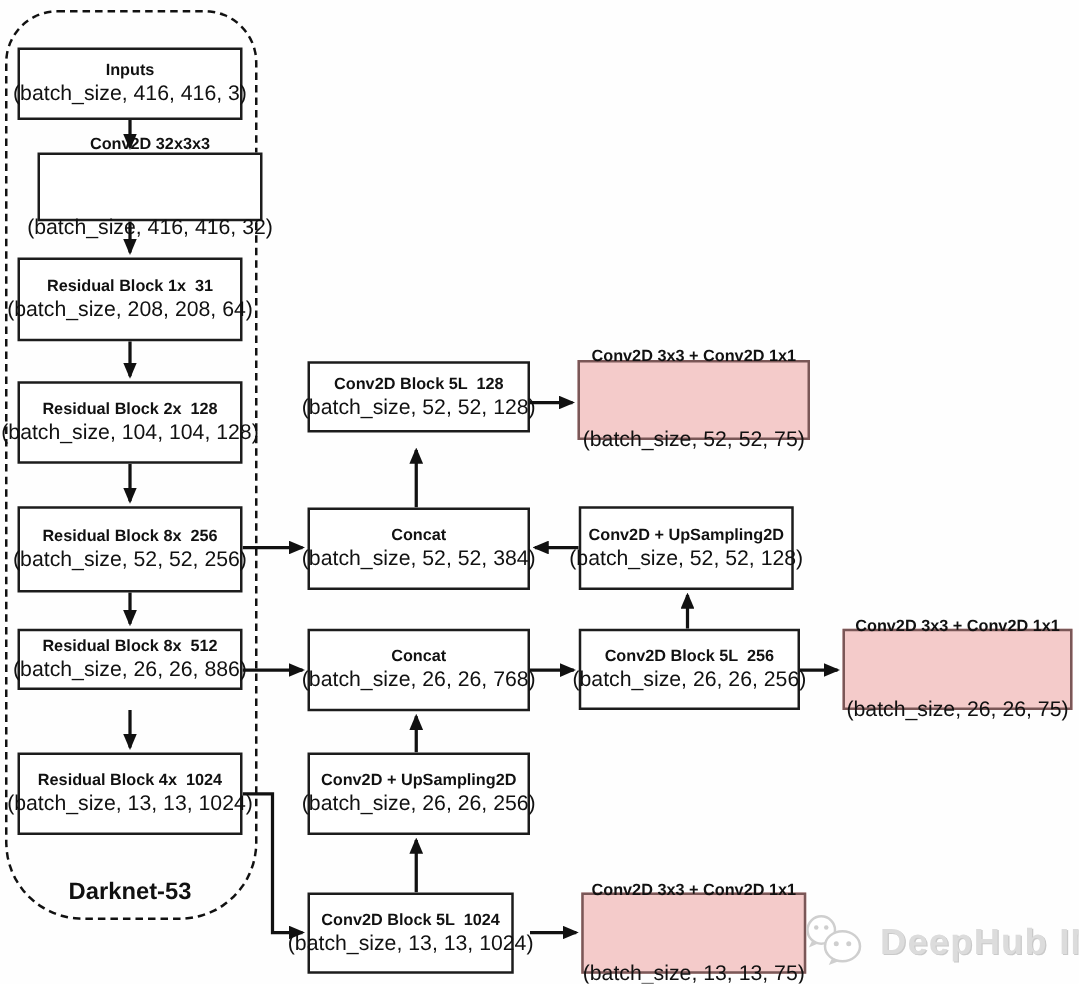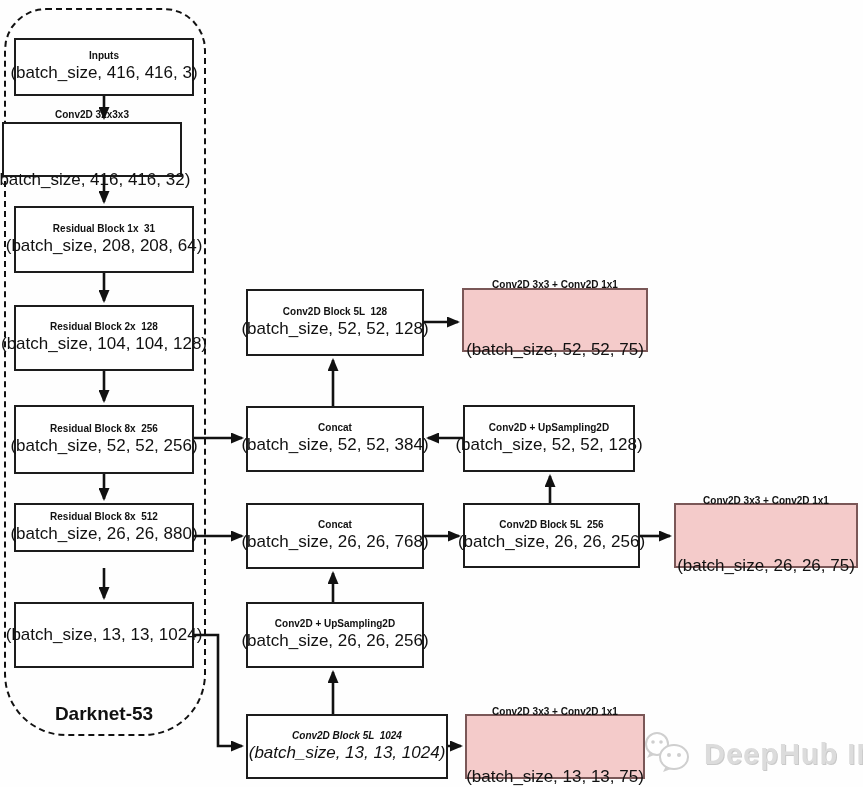--- a/index.html
+++ b/index.html
@@ -17,38 +17,38 @@
     border:2.2px dashed #111;
     border-radius:42px 42px 62px 62px;
     z-index:0;
   }
   .node {
     position:absolute; z-index:2; box-sizing:border-box;
     background:#fff; border:2.2px solid #1c1c1c;
     display:flex; flex-direction:column; align-items:center; justify-content:center;
     text-align:center; line-height:1.32; padding:2px 4px;
   }
-  .node .t { font-weight:bold; font-size:10px; white-space:pre; }
+  .node .t { font-weight:bold; font-size:13px; white-space:pre; }
   .node .s { font-size:17px; white-space:pre; }
   .node.head { background:#f4cbca; border-color:#7a5757;gap:48px; }
 
   
   .n-inputs    { left:14px;  top:38px;  width:180px; height:58px; }
-  .n-conv32    { left:2px;  top:122px; width:180px; height:55px;gap:48px; }
+  .n-conv32    { left:30px;  top:122px; width:180px; height:55px;gap:48px; }
   .n-res1      { left:14px;  top:206px; width:180px; height:67px; }
   .n-res2      { left:14px;  top:305px; width:180px; height:66px; }
   .n-res8a     { left:14px;  top:405px; width:180px; height:69px; }
   .n-res8b     { left:14px;  top:503px; width:180px; height:49px; }
   .n-res4      { left:14px;  top:602px; width:180px; height:66px; }
   
-  .n-b128      { left:246px; top:289px; width:178px; height:67px; }
+  .n-b128      { left:246px; top:289px; width:178px; height:57px; }
   .n-cat52     { left:246px; top:406px; width:178px; height:66px; }
   .n-cat26     { left:246px; top:503px; width:178px; height:66px; }
   .n-up26      { left:246px; top:602px; width:178px; height:66px; }
-  .n-b1024     { left:246px; top:714px; width:202px; height:65px;font-style:italic; }
+  .n-b1024     { left:246px; top:714px; width:165px; height:65px; }
   
   .n-h52       { left:462px; top:288px; width:186px; height:64px; }
   .n-up52      { left:463px; top:405px; width:172px; height:67px; }
   .n-b256      { left:463px; top:503px; width:177px; height:65px; }
   .n-h13       { left:465px; top:714px; width:180px; height:65px; }
   
   .n-h26       { left:674px; top:503px; width:184px; height:65px; }
 
   .backbone-label {
     position:absolute; left:14px; top:703px; width:180px; z-index:2;
@@ -115,23 +115,24 @@
   <div class="node n-res2">
     <span class="t">Residual Block 2x  128</span>
     <span class="s">(batch_size, 104, 104, 128)</span>
   </div>
   <div class="node n-res8a">
     <span class="t">Residual Block 8x  256</span>
     <span class="s">(batch_size, 52, 52, 256)</span>
   </div>
   <div class="node n-res8b">
     <span class="t">Residual Block 8x  512</span>
-    <span class="s">(batch_size, 26, 26, 880)</span>
+    <span class="s">(batch_size, 26, 26, 886)</span>
   </div>
   <div class="node n-res4">
+    <span class="t">Residual Block 4x  1024</span>
     <span class="s">(batch_size, 13, 13, 1024)</span>
   </div>
 
   <div class="node n-b128">
     <span class="t">Conv2D Block 5L  128</span>
     <span class="s">(batch_size, 52, 52, 128)</span>
   </div>
   <div class="node n-cat52">
     <span class="t">Concat</span>
     <span class="s">(batch_size, 52, 52, 384)</span>

